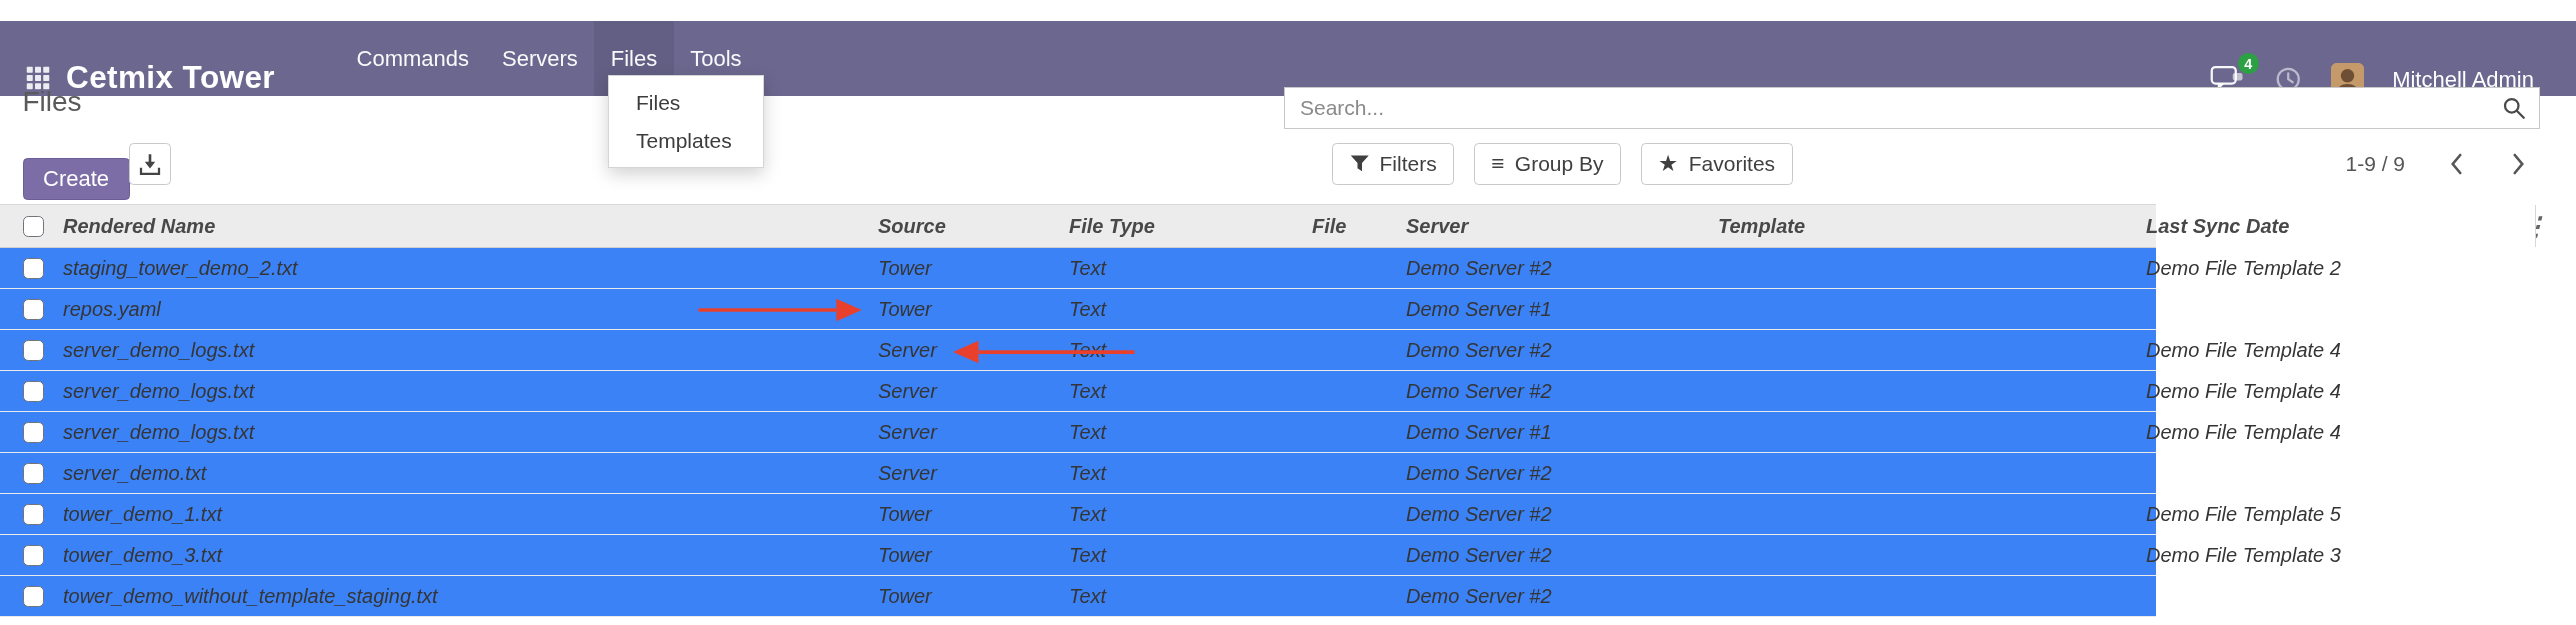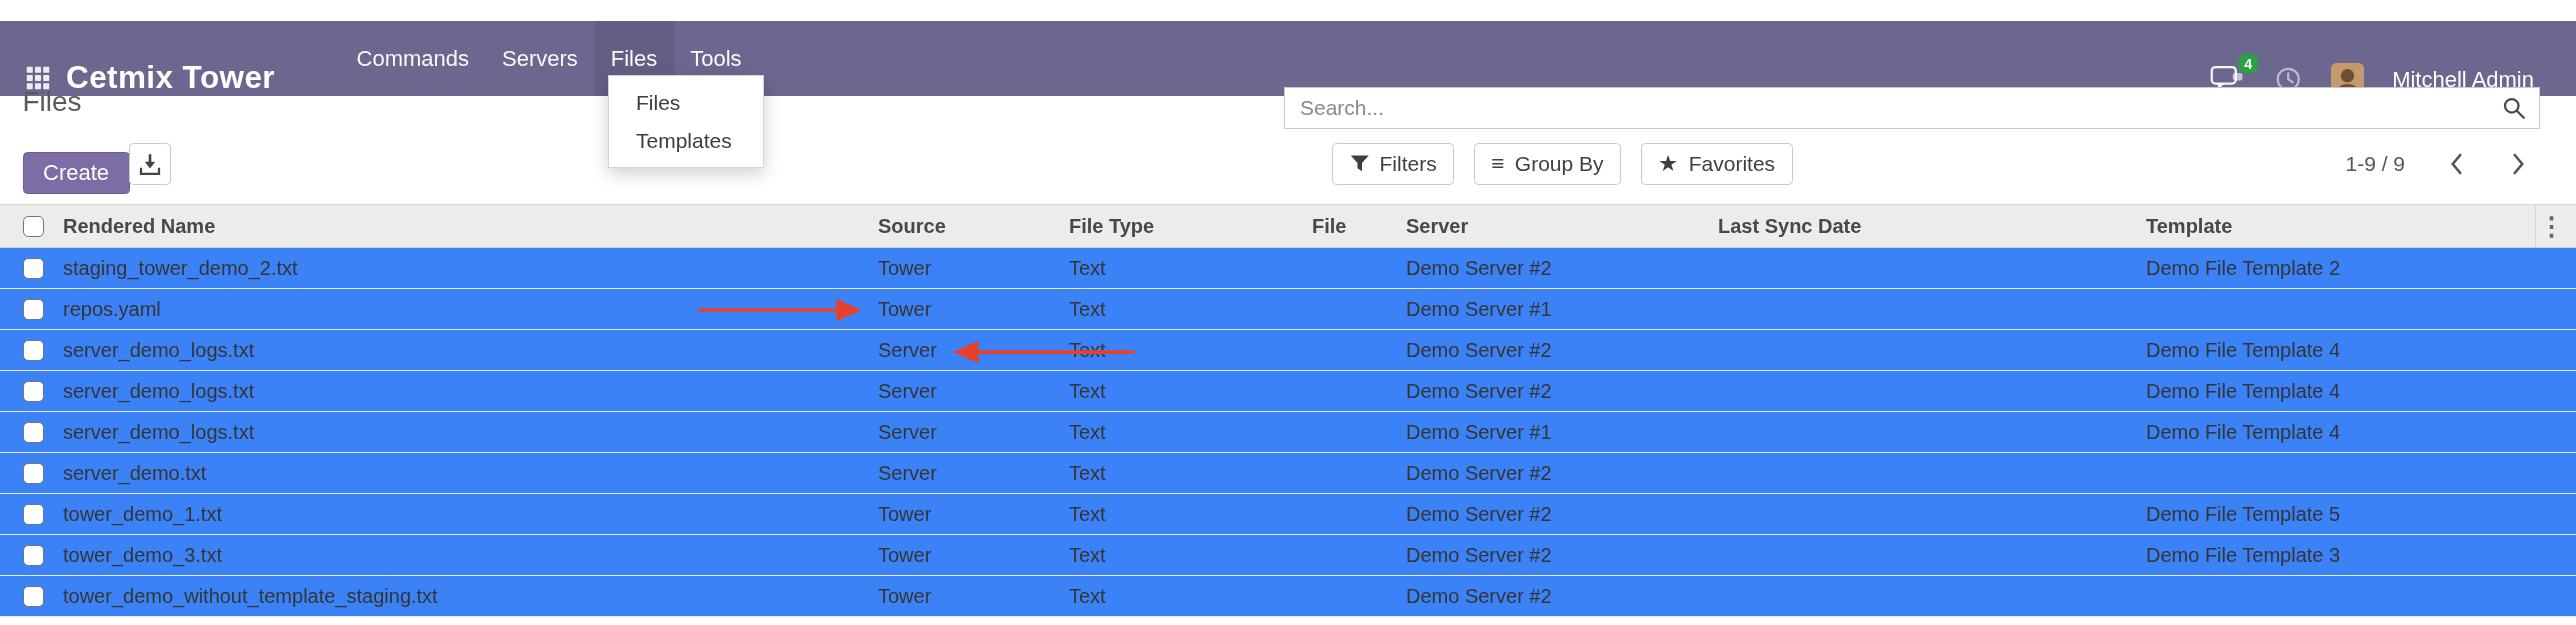--- a/index.html
+++ b/index.html
@@ -37,21 +37,21 @@
   .dropdown {
     position: absolute; left: 608px; top: 75px; width: 156px;
     background: #fff; border: 0.8px solid #d5d5d5;
     box-shadow: 0 6px 16.5px rgba(0,0,0,.18); z-index: 100; padding: 7.5px 0;
   }
   .dropdown-item { height: 38px; display: flex; align-items: center; padding-left: 27px; font-size: 21px; color: #3c3c3c; cursor: pointer; }
 
   
   .page-title { position: absolute; left: 22.5px; top: 86px; font-size: 28px; color: #5a5a5a; }
   .btn-create {
-    position: absolute; left: 22.5px; top: 152px; height: 42px; padding: 0 19.5px;
+    position: absolute; left: 22.5px; top: 158px; height: 42px; padding: 0 19.5px;
     background: #7d6da6; border: 0.8px solid #6d5d96; border-radius: 4.5px;
     color: #fff; font-size: 22px; display: flex; align-items: center; cursor: pointer;
   }
   .btn-import {
     position: absolute; left: 129px; top: 143px; width: 42px; height: 42px;
     background: #fff; border: 0.8px solid #c9c9c9; border-radius: 4.5px;
     display: flex; align-items: center; justify-content: center; cursor: pointer;
   }
   .search-box {
     position: absolute; left: 1284px; top: 87px; width: 1256px; height: 42px;
@@ -67,21 +67,21 @@
     font-size: 21px; color: #3f3f3f; display: flex; align-items: center; gap: 10.5px; cursor: pointer;
     font-family: "Liberation Sans", sans-serif;
   }
   .glyph-icon { font-size: 22.5px; line-height: 1; color: #3f3f3f; }
 
   .pager { position: absolute; right: 47px; top: 143px; height: 42px; display: flex; align-items: center; gap: 41px; }
   .pager-text { font-size: 21px; color: #555; white-space: nowrap; }
   .pager-btn { cursor: pointer; display: flex; align-items: center; padding: 3px; }
 
   
-  .table { position: absolute; left: 0; top: 204px; width: 2576px; }
+  .table { position: absolute; left: 0; top: 204px; width: 2156px; font-style: italic; }
   .thead, .trow {
     display: grid;
     grid-template-columns: 63px 815px 191px 243px 94px 312px 428px 389px 1fr;
     align-items: center;
   }
   .thead {
     height: 44px; background: #ececec; font-weight: bold; font-size: 20px; color: #484848;
     border-top: 0.8px solid #d8d8d8; border-bottom: 0.8px solid #cfcfcf;
   }
   .trow { height: 41px; font-size: 20px; color: #353535; border-bottom: 0.8px solid #e9e9e9; cursor: pointer; background: #3b82f6; }
@@ -211,22 +211,22 @@
   <div class="table">
     <div class="thead">
       <div class="cell c-check">
         <span class="checkbox"></span>
       </div>
       <div class="cell">Rendered Name</div>
       <div class="cell">Source</div>
       <div class="cell">File Type</div>
       <div class="cell">File</div>
       <div class="cell">Server</div>
+      <div class="cell">Template</div>
       <div class="cell">Last Sync Date</div>
-      <div class="cell">Template</div>
       <div class="cell c-dots">⋮</div>
     </div>
     <div>
         <div class="trow">
       <div class="cell c-check">
         <span class="checkbox"></span>
       </div>
       <div class="cell c-name">staging_tower_demo_2.txt</div>
       <div class="cell c-source">Tower</div>
       <div class="cell c-filetype">Text</div>

